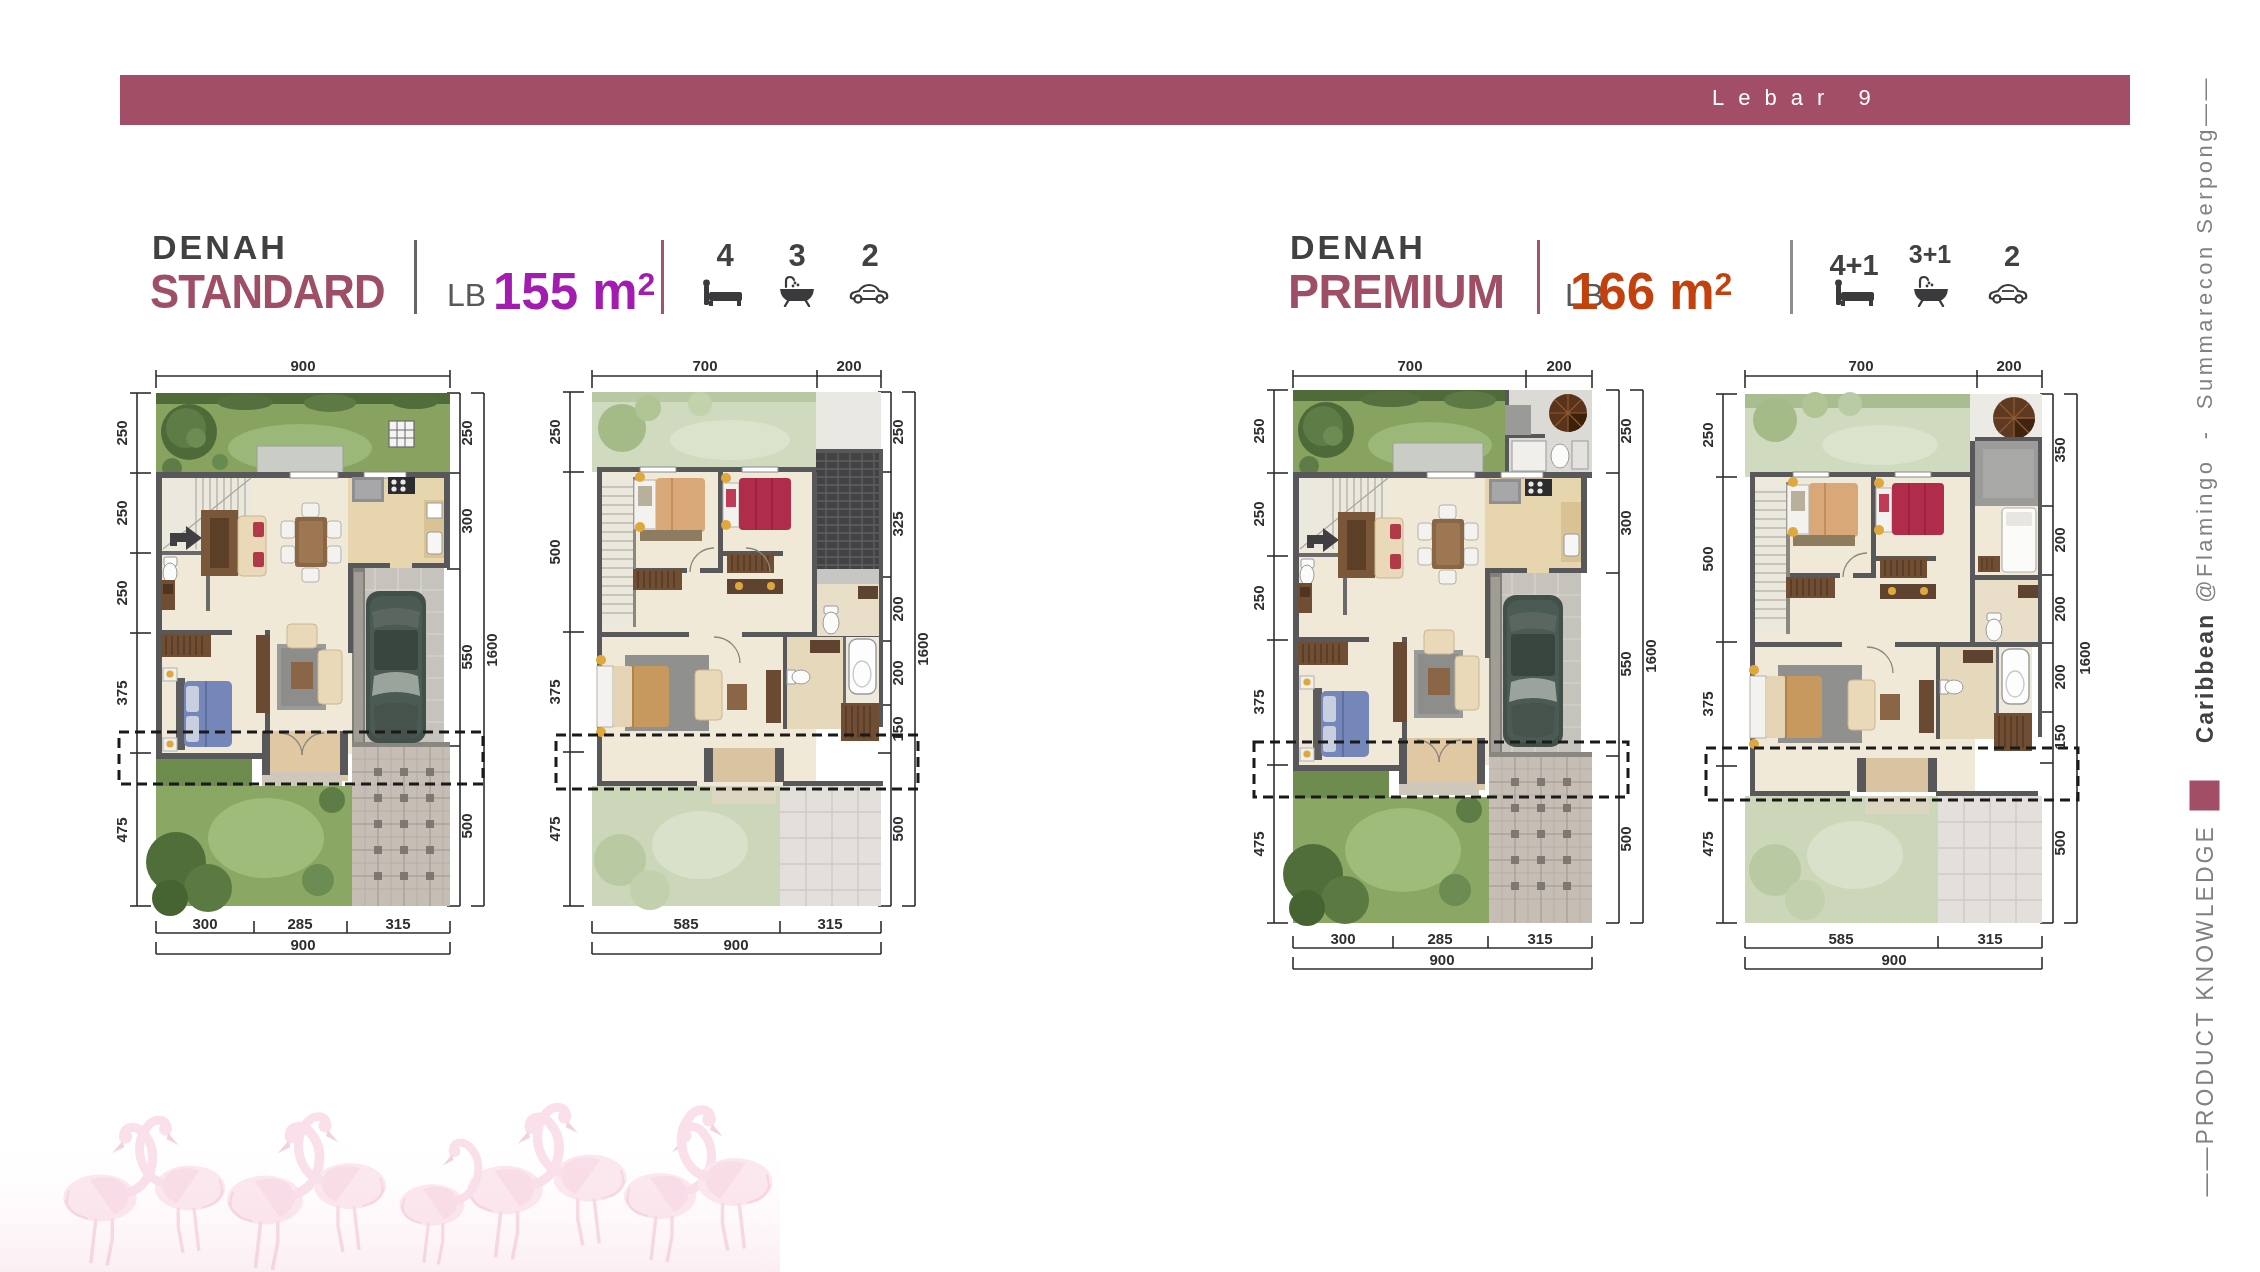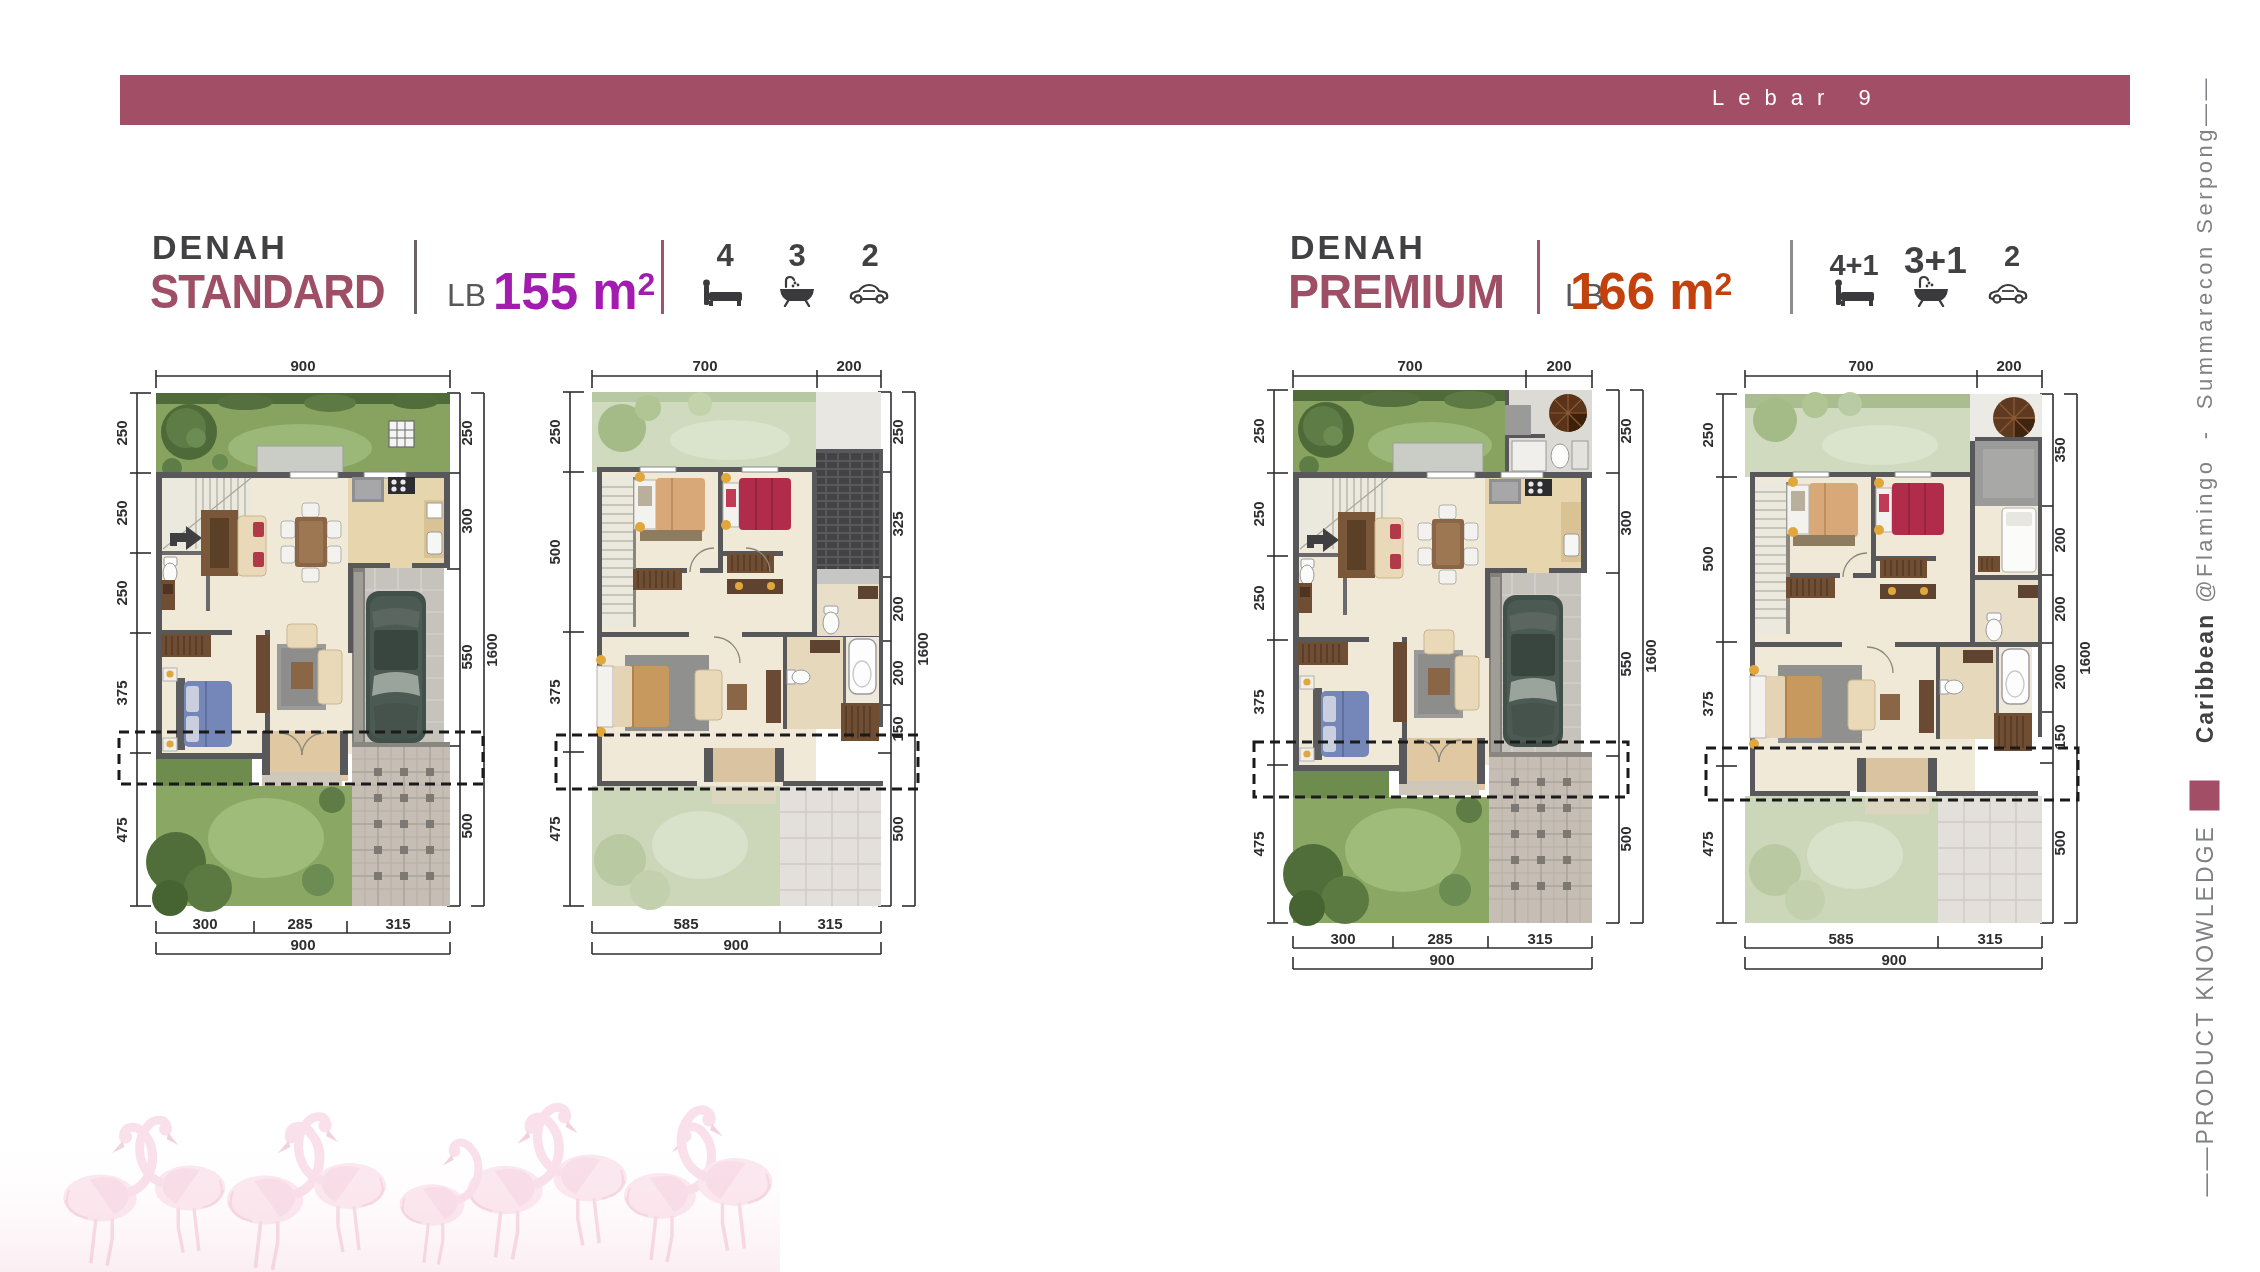--- a/index.html
+++ b/index.html
@@ -64,21 +64,21 @@
 
   <div class="abs" style="left:1537px;top:240px;width:3px;height:74px;background:#a2546c;"></div>
 
   <div class="abs" style="left:1565px;top:277px;color:#58585a;font-size:32px;">LB</div>
 
   <div class="abs" style="left:1570px;top:262px;color:#c2410c;font-size:51px;font-weight:bold;">166 m<span style="font-size:32px;vertical-align:14px;">2</span></div>
 
   <div class="abs" style="left:1790px;top:240px;width:3px;height:74px;background:#8d8d8f;"></div>
 
   <div class="abs" style="left:1828px;top:249px;width:52px;text-align:center;color:#414042;font-size:29px;font-weight:bold;">4+1</div>
-  <div class="abs" style="left:1904px;top:240px;width:52px;text-align:center;color:#414042;font-size:37px;font-weight:bold;">3+1</div>
+  <div class="abs" style="left:1904px;top:240px;width:52px;text-align:center;color:#414042;font-size:25px;font-weight:bold;">3+1</div>
   <div class="abs" style="left:1986px;top:240px;width:52px;text-align:center;color:#414042;font-size:29px;font-weight:bold;">2</div>
 
   <svg class="abs" style="left:1833px;top:279px;" width="44" height="28" viewBox="0 0 44 28">
     <circle cx="5.5" cy="4" r="3.4" fill="#3a3a3c"></circle>
     <rect x="3" y="6" width="5" height="20" rx="1.5" fill="#3a3a3c"></rect>
     <rect x="8" y="13" width="33" height="9" rx="2" fill="#3a3a3c"></rect>
     <rect x="36" y="21" width="4" height="6" fill="#3a3a3c"></rect>
     <rect x="8" y="22" width="4" height="5" fill="#3a3a3c"></rect>
   </svg>
 

